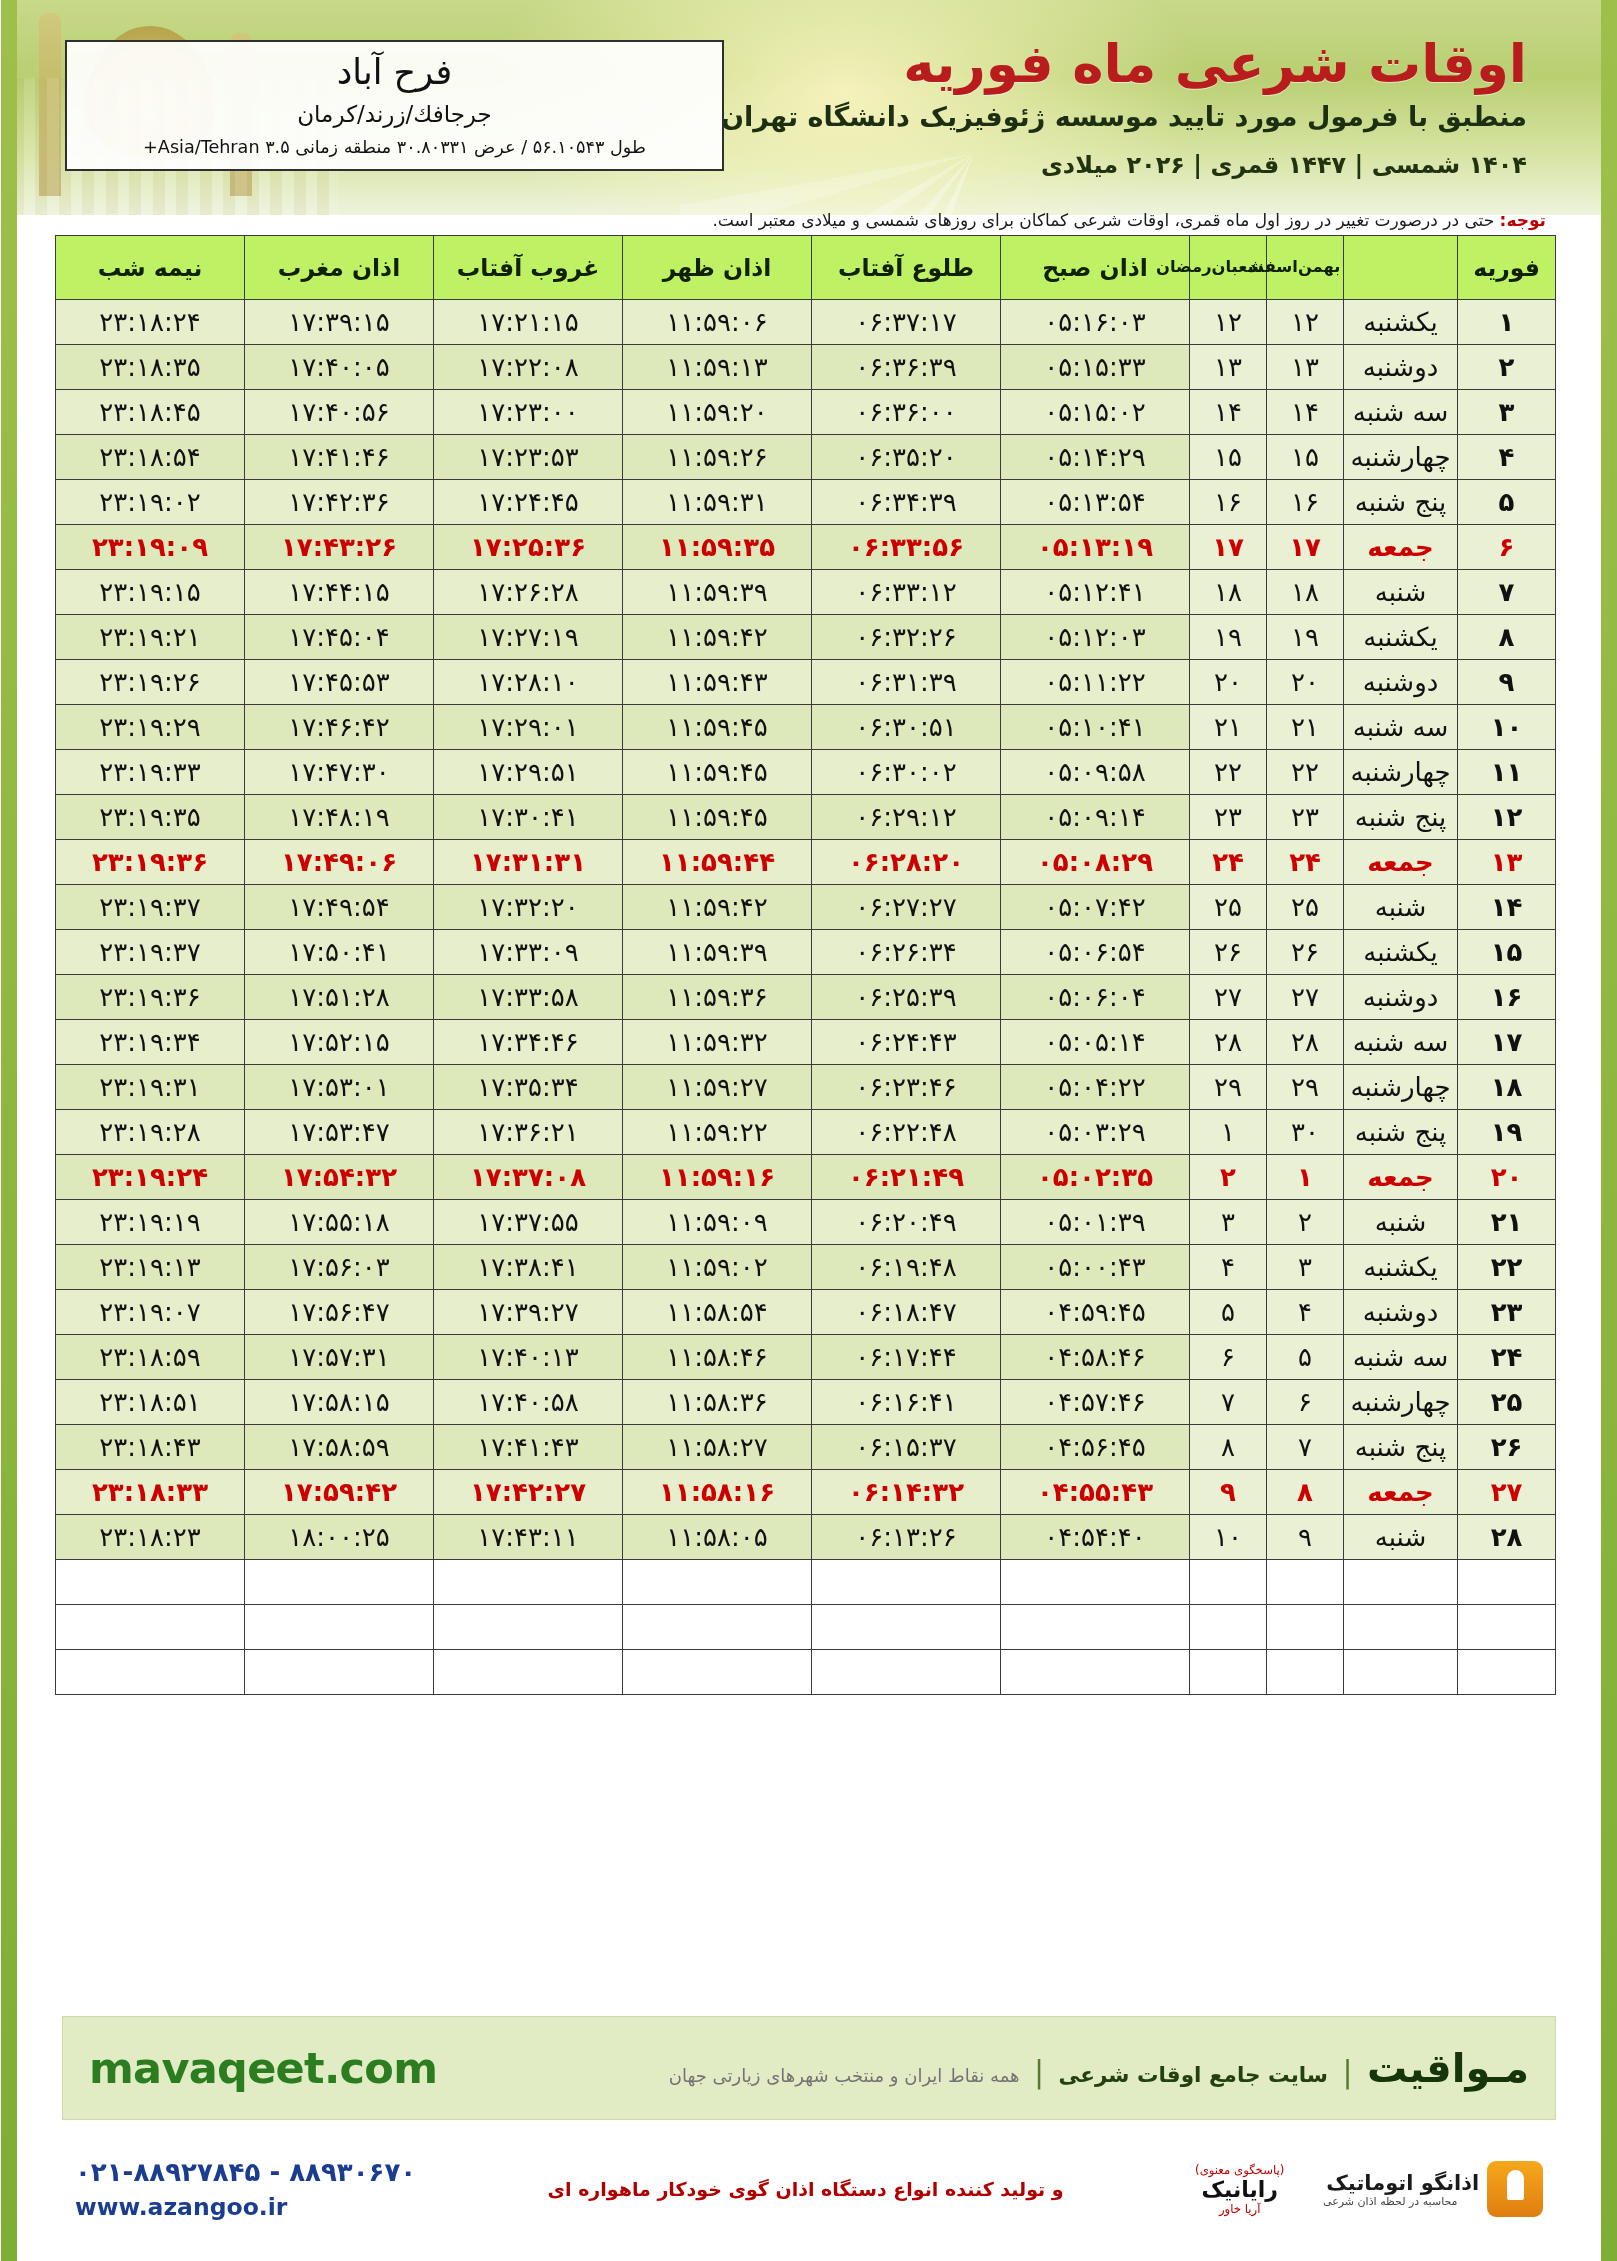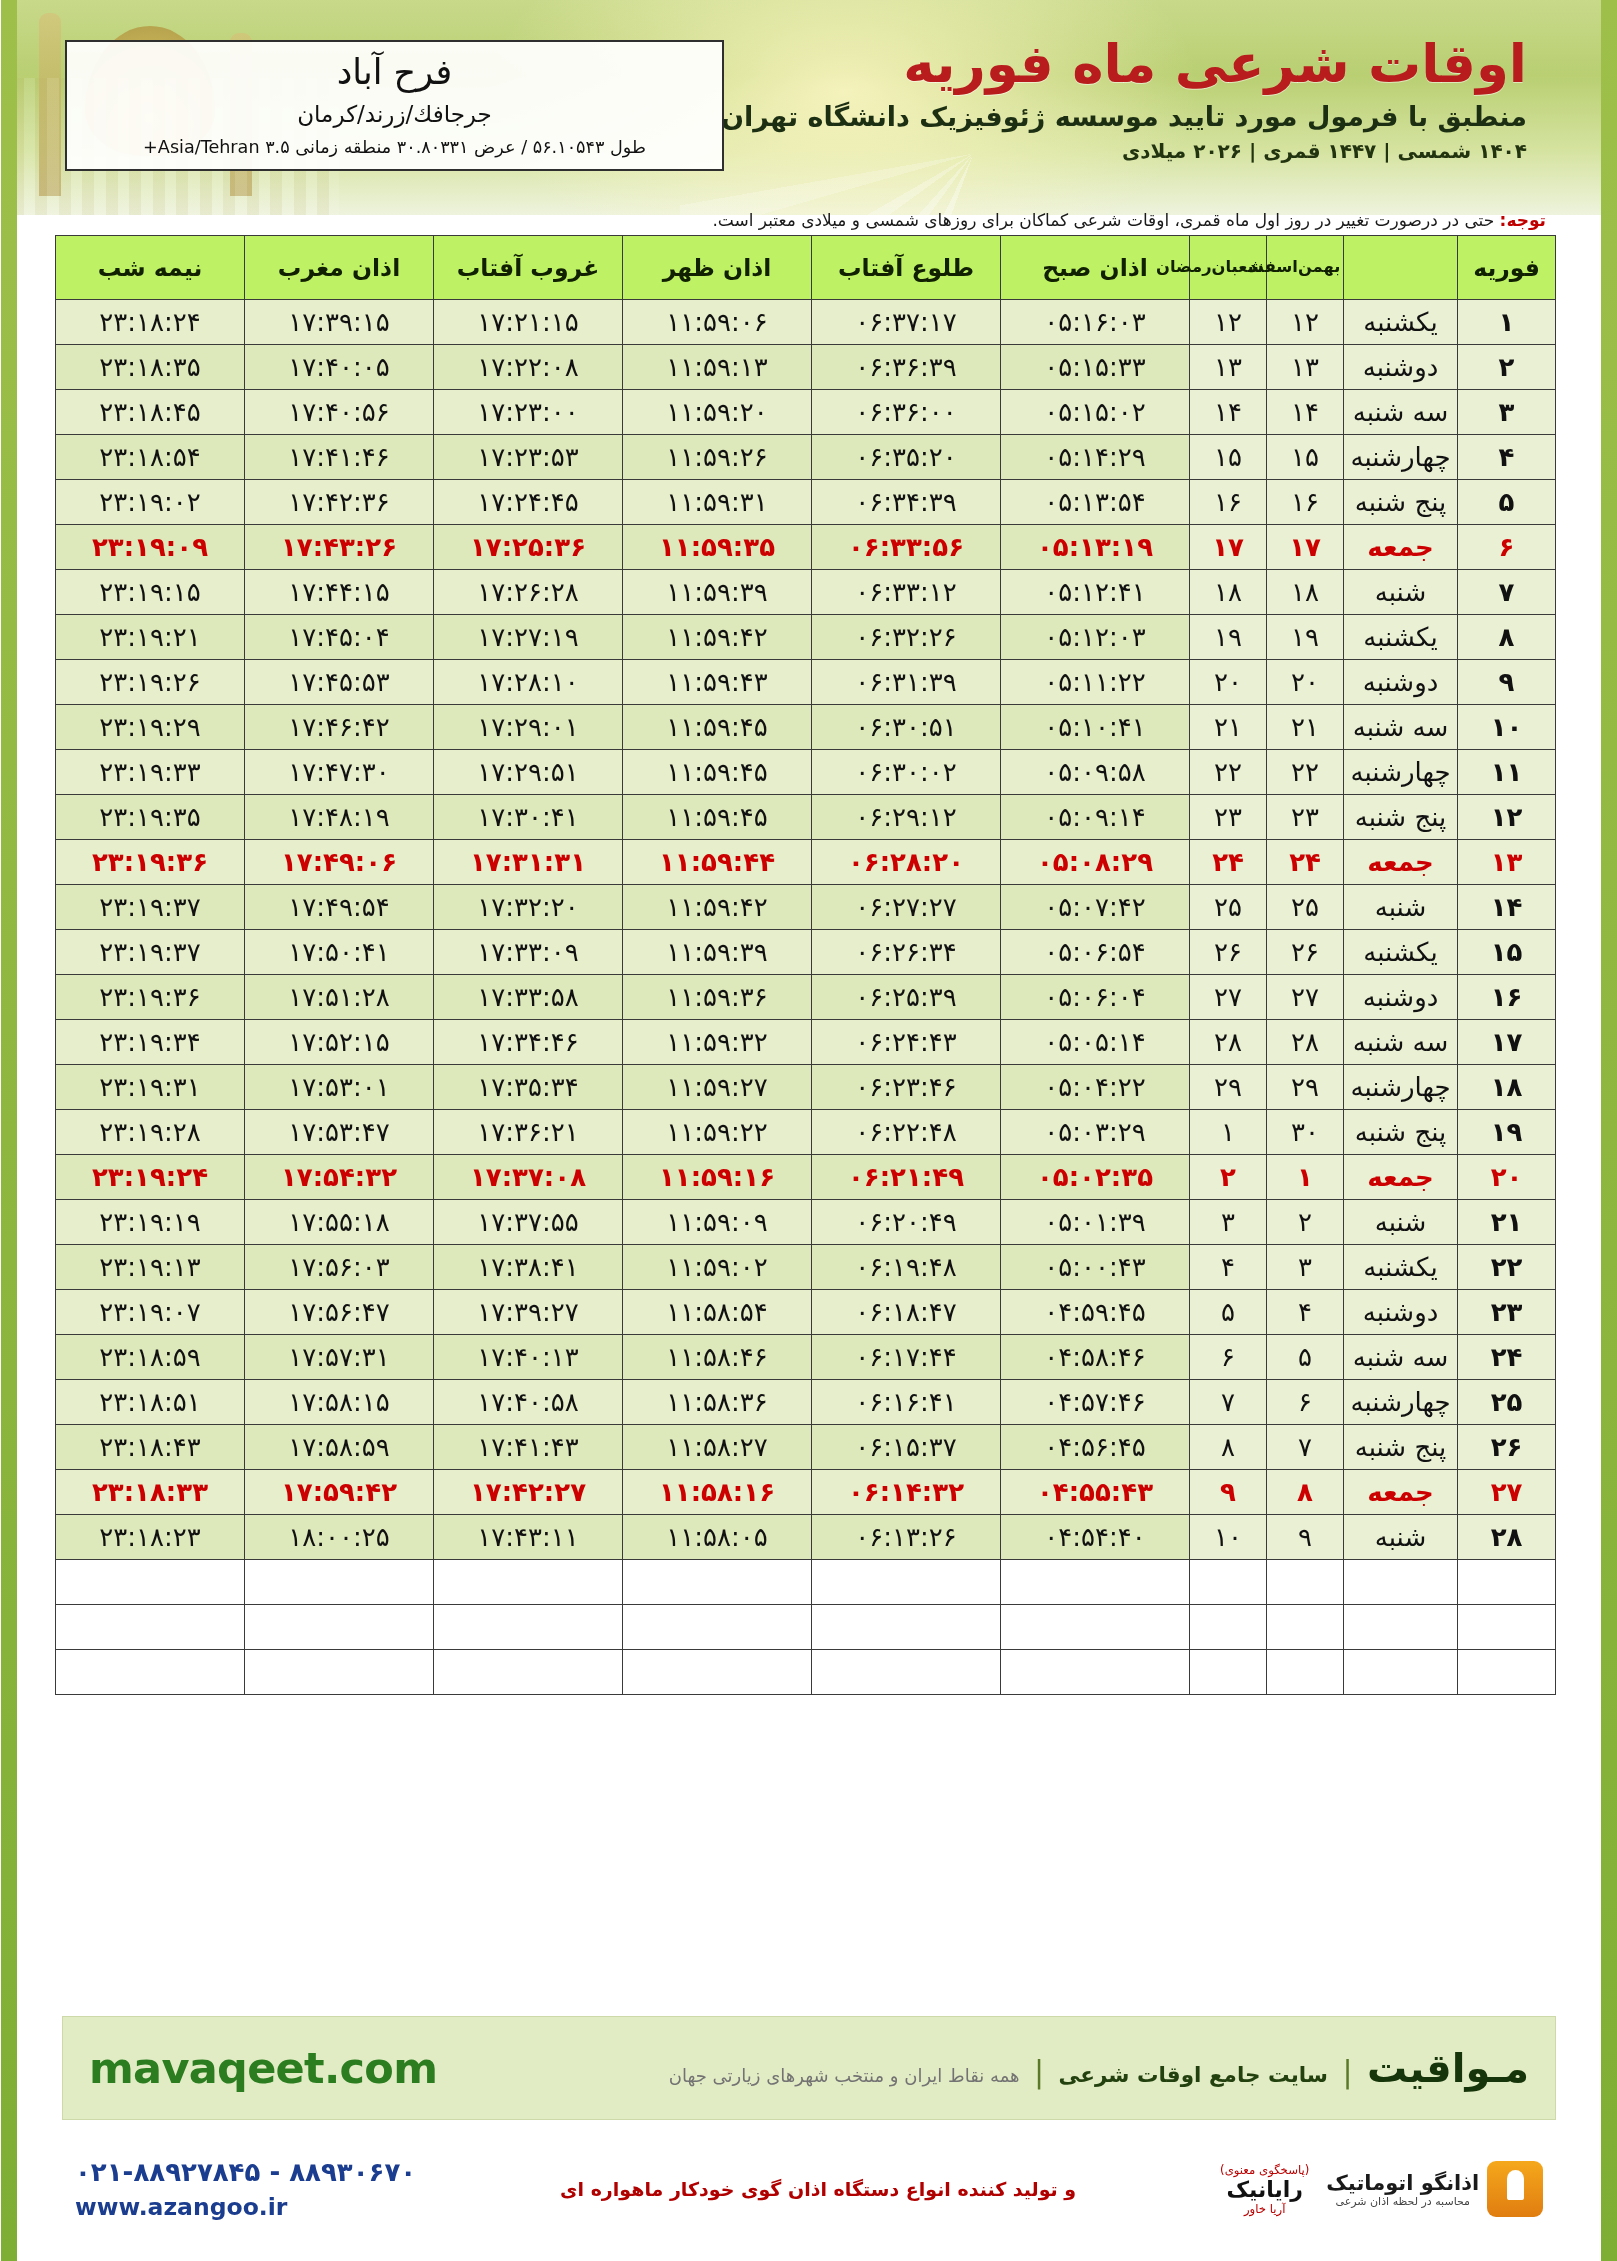--- a/index.html
+++ b/index.html
@@ -93,22 +93,22 @@
     color: #b91c1c;
     text-shadow: 0 1.3px 0 rgba(255,255,255,.5);
   }
   .sub-title {
     font-size: 27px;
     font-weight: bold;
     margin-top: 9px;
     color: #1d2f12;
   }
   .date-line {
-    font-size: 20px;
-    margin-top: 7px;
+    font-size: 24px;
+    margin-top: 19px;
     color: #22330f;
     font-weight: bold;
   }
 
   
   .city-box {
     position: absolute;
     top: 40px; left: 65px;
     width: 659px;
     border: 2px solid #2f2f2f;
@@ -287,21 +287,21 @@
     position: relative;
   }
   .logo-azan .mark::after {
     content:"";
     position:absolute; left:19.6px; top:9px;
     width: 17px; height: 30px;
     background:#fff;
     border-radius: 8.5px 8.5px 2.6px 2.6px;
   }
   .logo-azan .txt { text-align:center; }
-  .logo-azan .t1 { font-size: 21px; font-weight:bold; color:#1a1a1a; }
+  .logo-azan .t1 { font-size: 21px; font-weight:bold; color:#1a1a1a;margin-left:25px; }
   .logo-azan .t2 { font-size: 11px; color:#444; }
   .logo-rayanik { text-align:center; }
   .logo-rayanik .r1 { font-size: 22px; font-weight: bold; color:#111; }
   .logo-rayanik .r2 { font-size: 11.7px; color:#b00; }
   .fb-mid {
     text-align: center;
     font-size: 19px;
     color: #b00000;
     line-height: 1.5;
     font-weight: bold;

